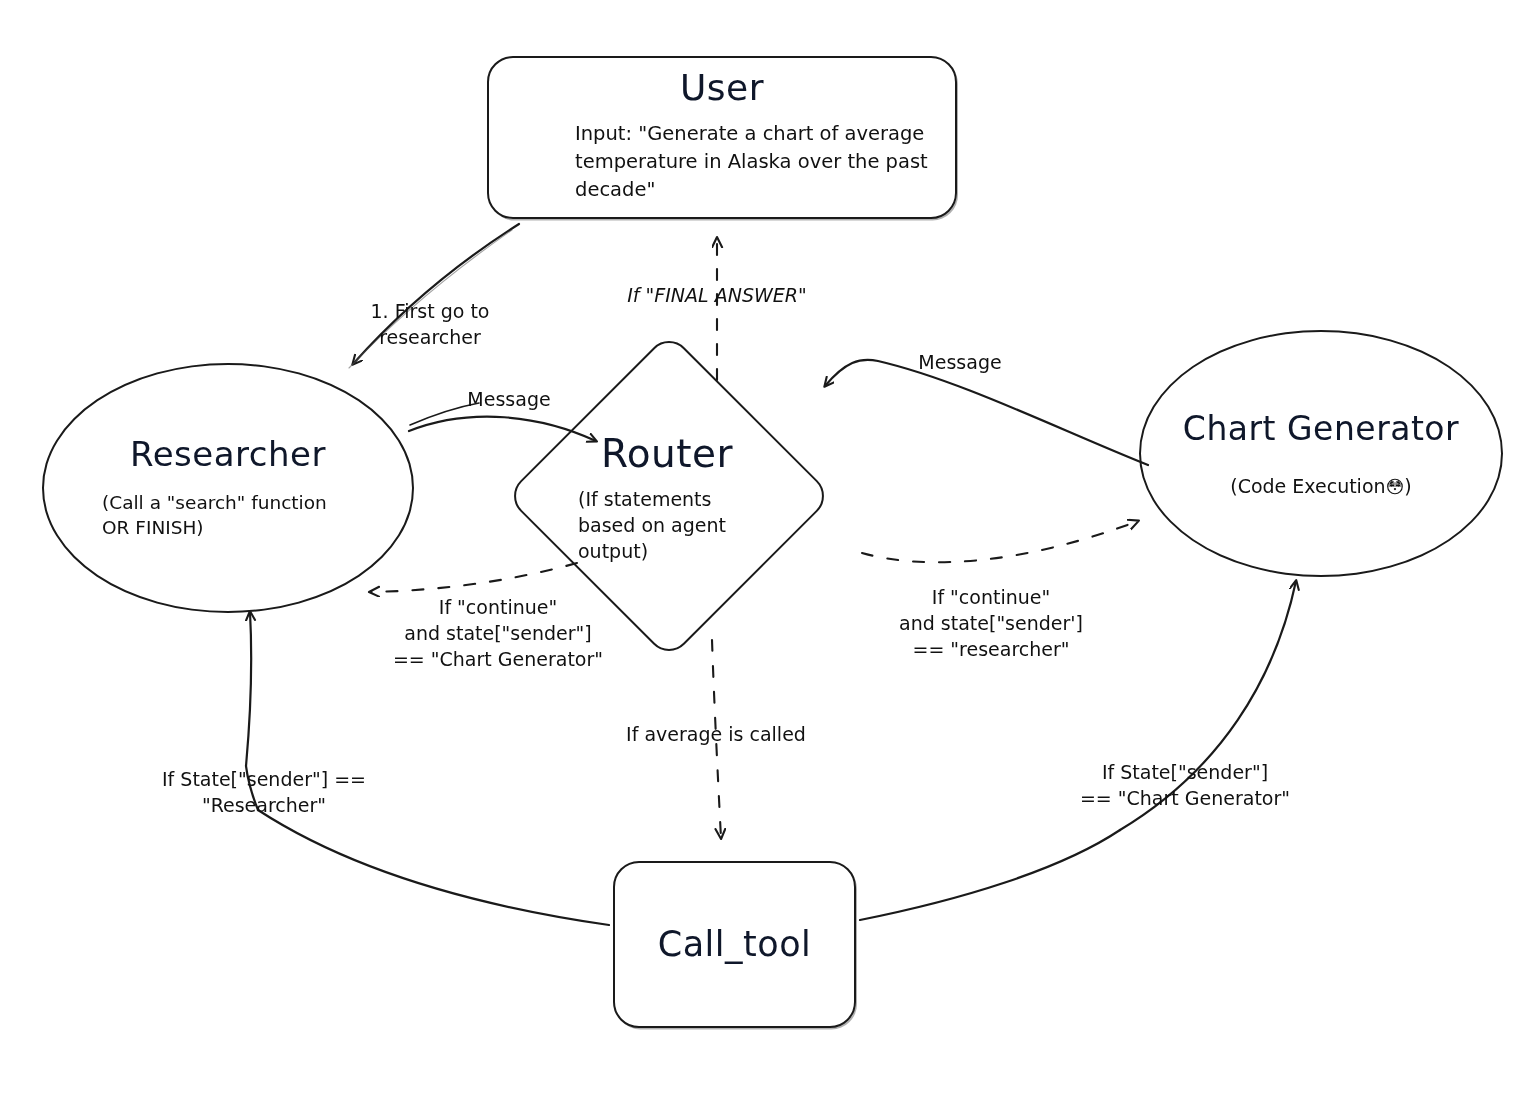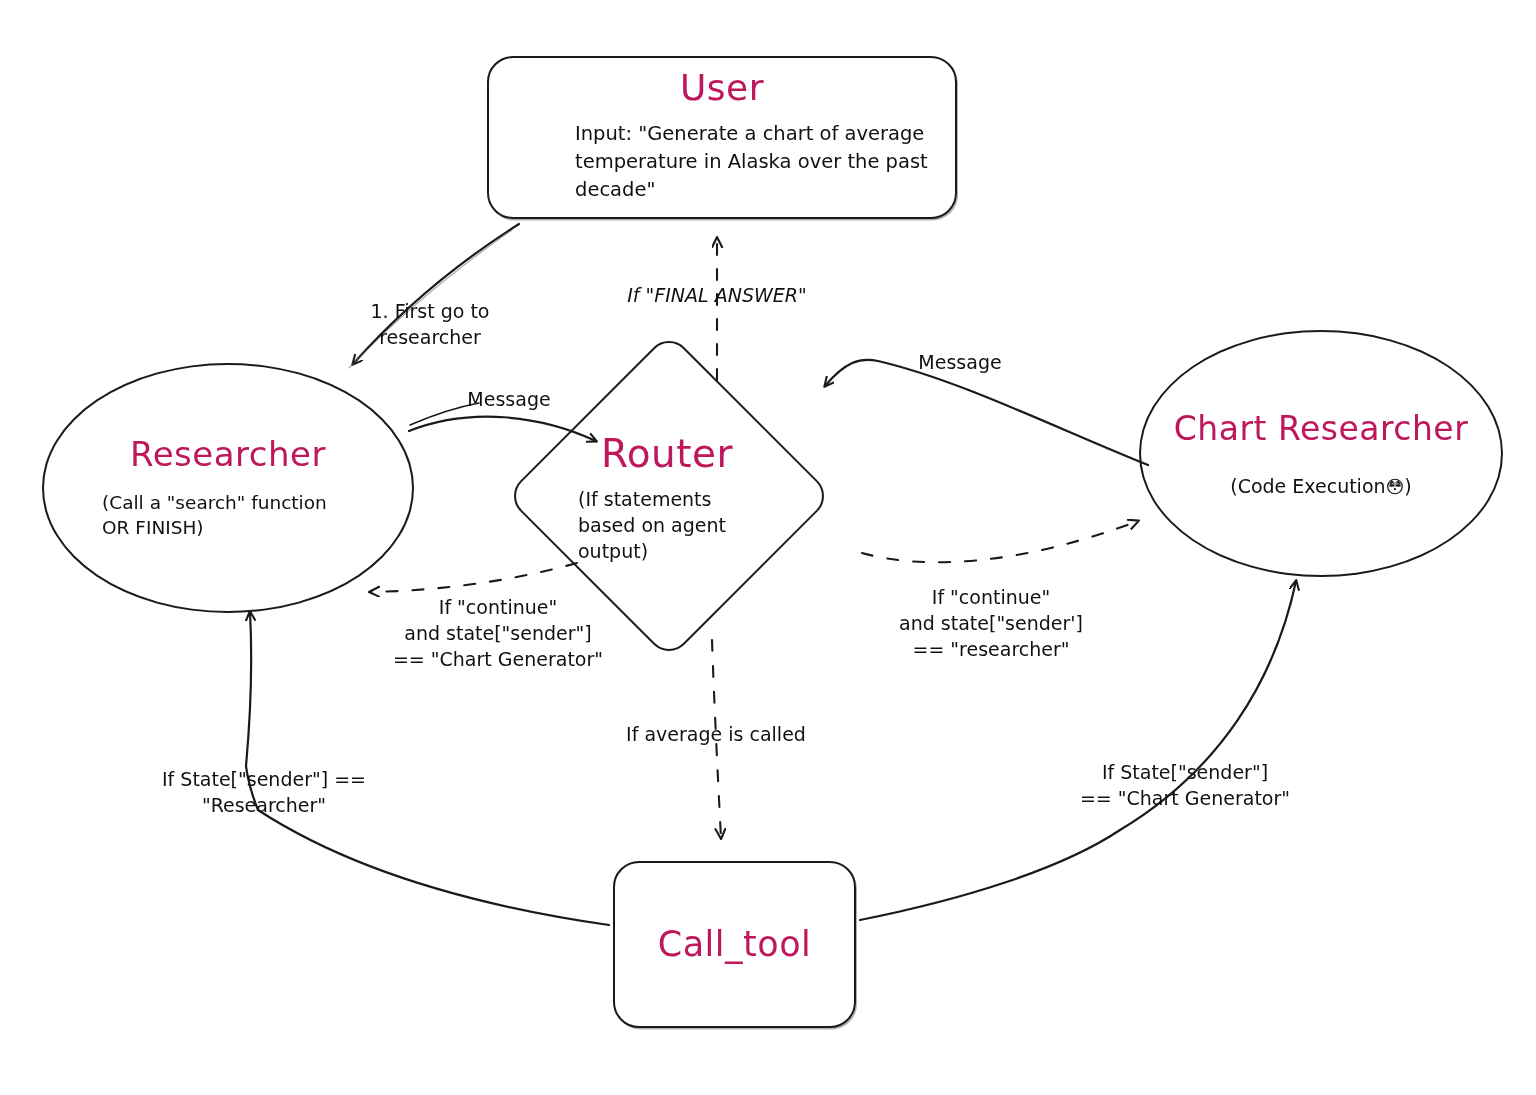--- a/index.html
+++ b/index.html
@@ -28,21 +28,21 @@
     box-sizing: border-box;
     display: flex;
     flex-direction: column;
     align-items: center;
     justify-content: center;
     text-align: center;
   }
   .node-title {
     font-size: 34px;
     letter-spacing: 0.5px;
-    color: #be185d;
+    color: #0f172a;
     line-height: 1.12;
     font-weight: 400;
   }
   .node-sub {
     font-size: 19px;
     line-height: 1.35;
     color: #111;
     margin-top: 10px;
   }
   
@@ -215,21 +215,21 @@
   <div id="node-router-shape"></div>
   <div class="node" id="node-router">
     <div class="node-title">Router</div>
     <div class="node-sub">(If statements
 based on agent
 output)</div>
   </div>
 
   <div class="node" id="node-chartgen">
     <div class="node-title">Chart
-Researcher</div>
+Generator</div>
     <div class="node-sub"><span>(Code Execution</span><span class="emoji">😳</span><span>)</span></div>
   </div>
 
   <div class="node" id="node-calltool">
     <div class="node-title">Call_tool</div>
   </div>
 
   <div class="edge-label" id="lbl-first-go">1. First go to
 researcher</div>
 

